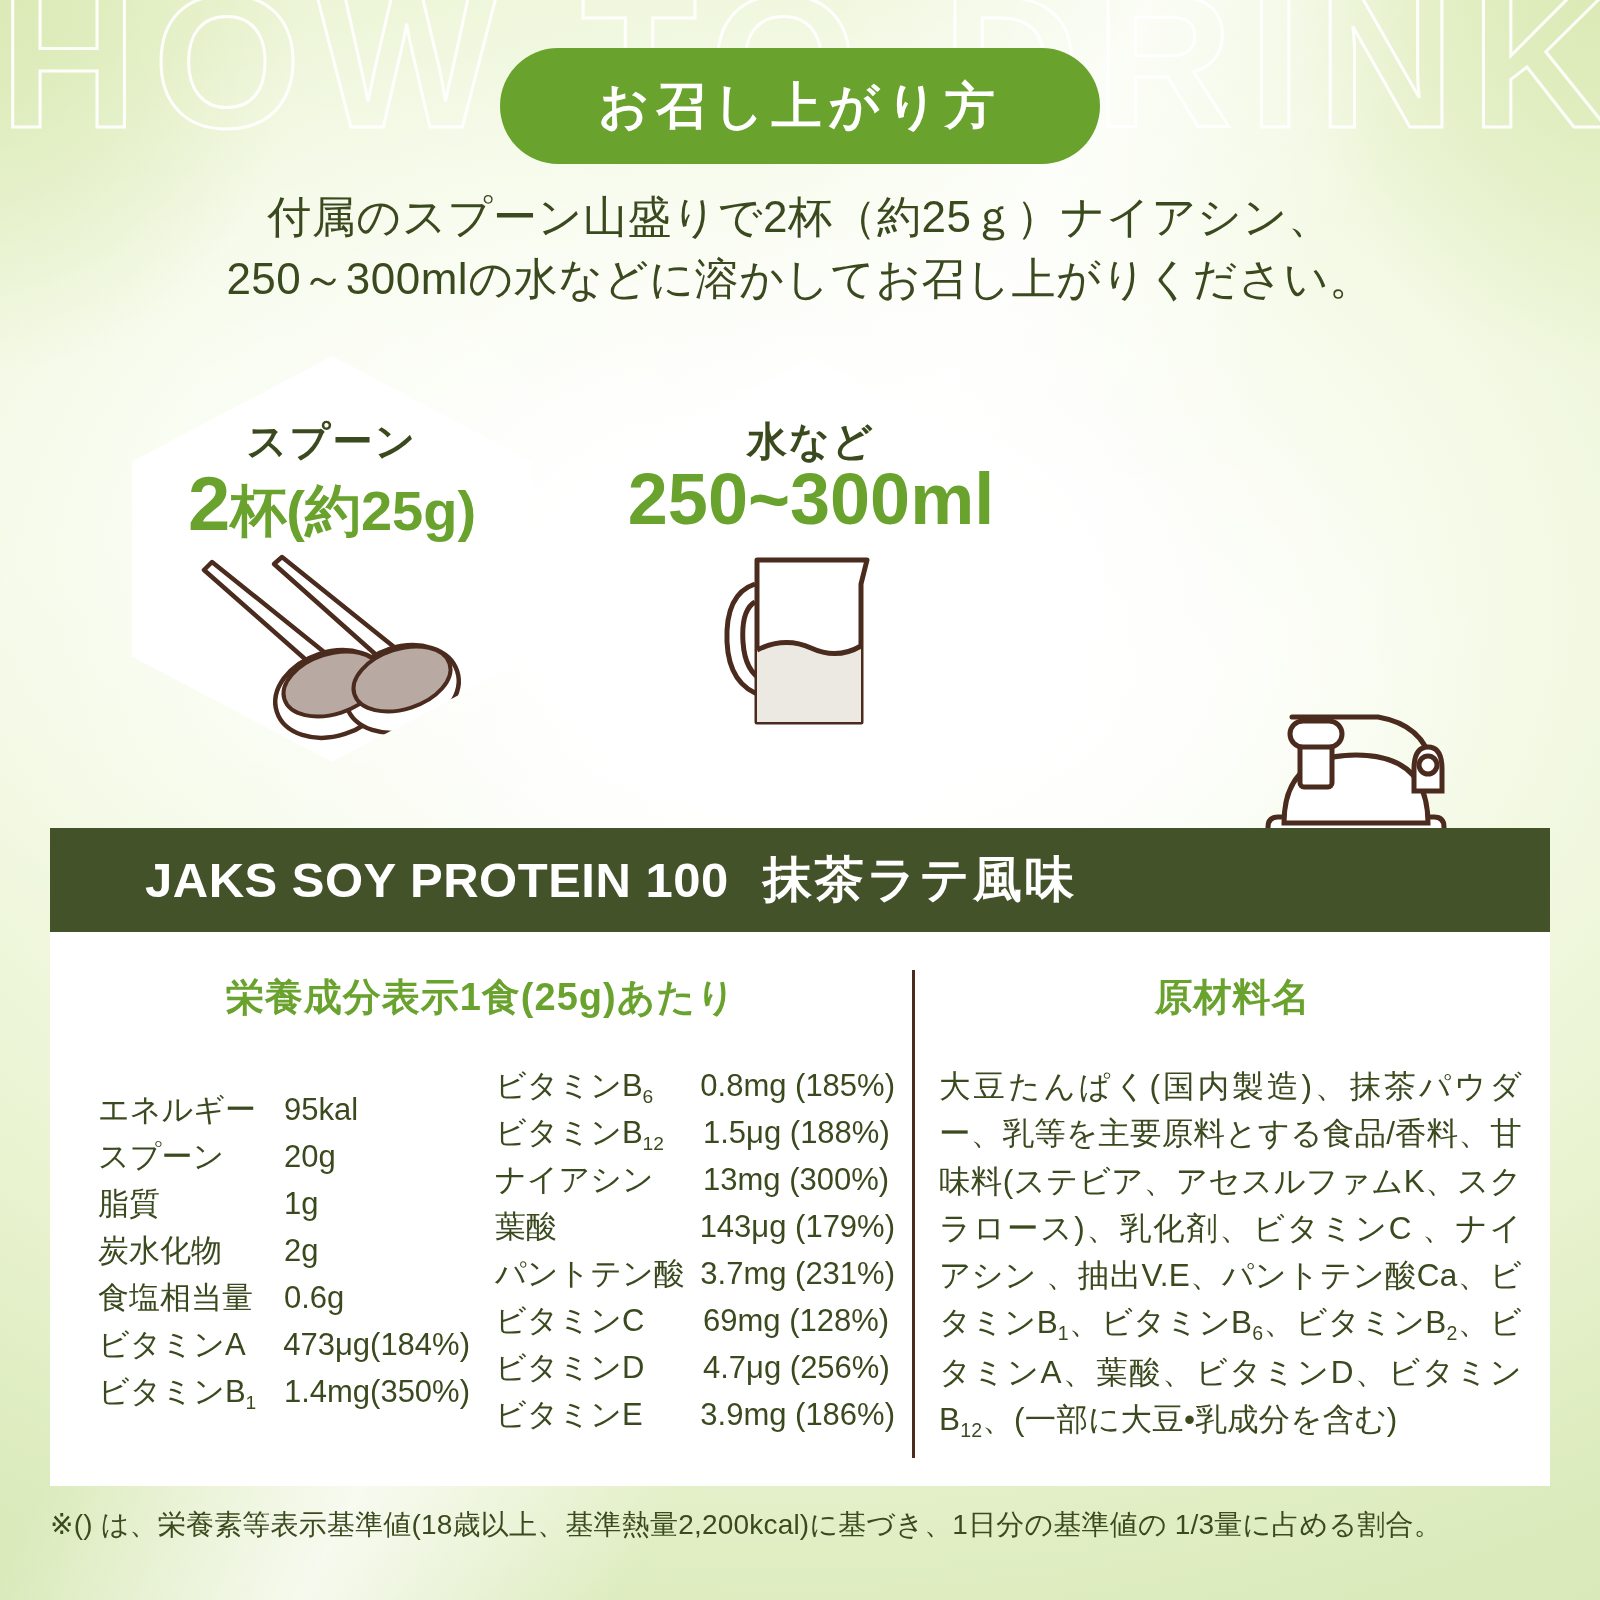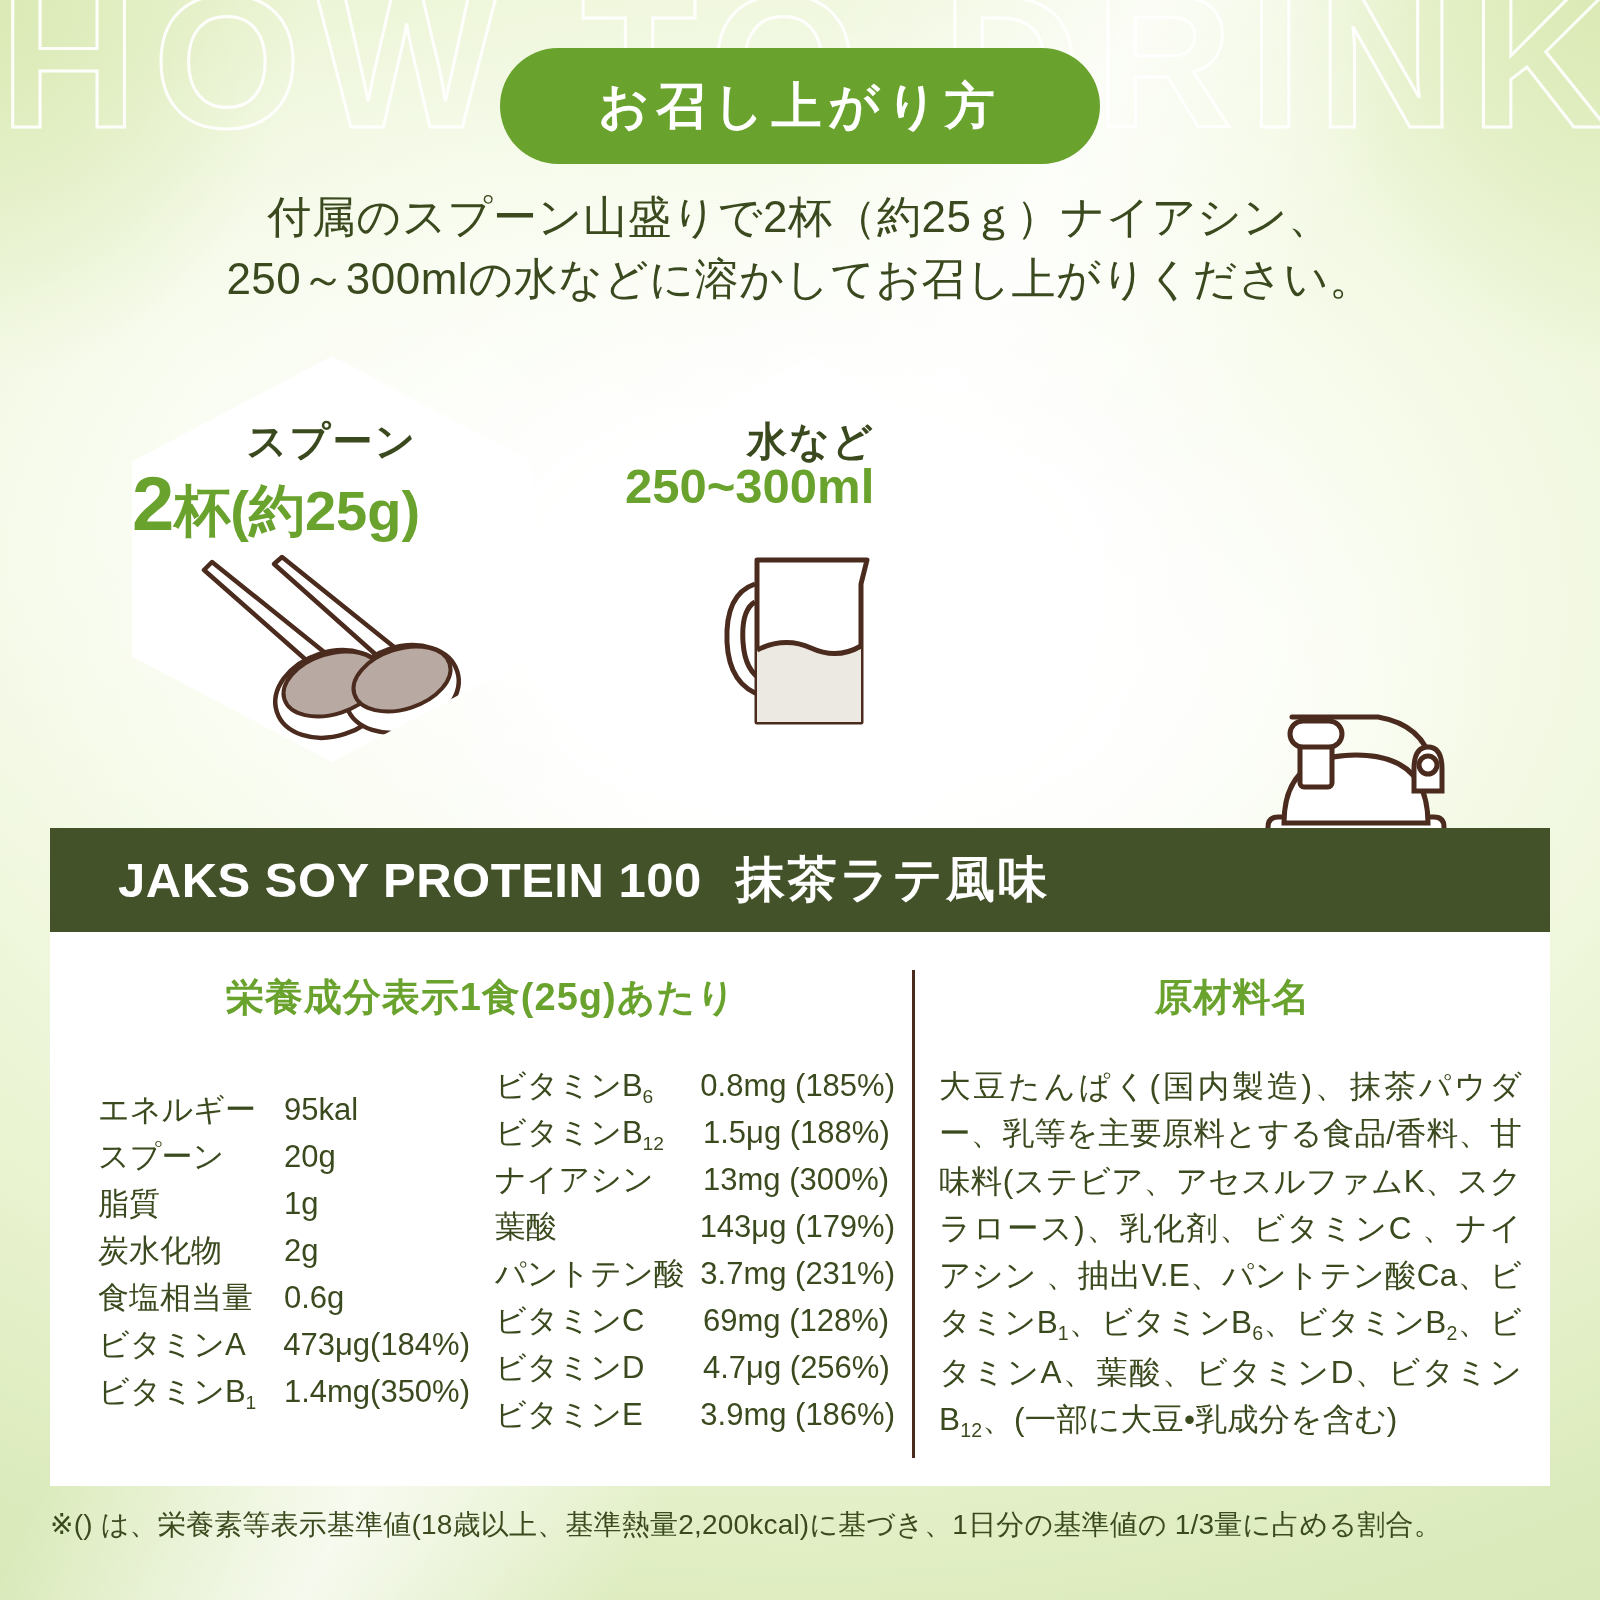--- a/index.html
+++ b/index.html
@@ -105,29 +105,30 @@
   .hex-title {
     position: absolute; left: 0; right: 0;
     text-align: center;
     color: #3b4a1e;
     font-size: 40px;
     font-weight: 700;
     letter-spacing: 2px;
   }
   .hex-amount {
     position: absolute; left: 0; right: 0;
+    text-align: center;
     color: #6aa22e;
     font-weight: 700;
     white-space: nowrap;
   }
   #hex-spoon .hex-title { top: 58px; }
   #hex-spoon .hex-amount { top: 104px; font-size: 56px; }
   #hex-spoon .hex-amount .big { font-size: 76px; }
   #hex-water .hex-title { top: 58px; }
-  #hex-water .hex-amount { top: 102px; font-size: 49px; }
+  #hex-water .hex-amount { top: 102px; font-size: 72px; }
 
   .hex-art { position: absolute; left: 0; right: 0; display: flex; justify-content: center; }
   #hex-spoon .hex-art { top: 196px; }
   #hex-water .hex-art { top: 190px; }
 
   
   #equals {
     position: absolute;
     left: 1112px; top: 545px;
     width: 66px; height: 34px;
@@ -148,21 +149,21 @@
     position: absolute;
     left: 50px; top: 828px;
     width: 1500px; height: 658px;
     background: #ffffff;
   }
   #card-header {
     height: 104px;
     background: #44522a;
     display: flex;
     align-items: center;
-    padding-left: 68px;
+    padding-left: 95px;
   }
   #card-header .brand {
     color: #ffffff;
     font-size: 49px;
     font-weight: 700;
     letter-spacing: .5px;
     white-space: nowrap;
   }
   #card-header .flavor {
     color: #ffffff;

